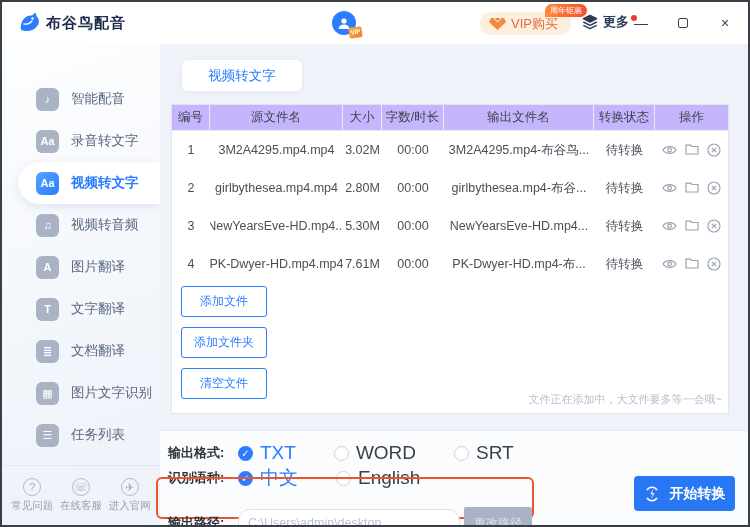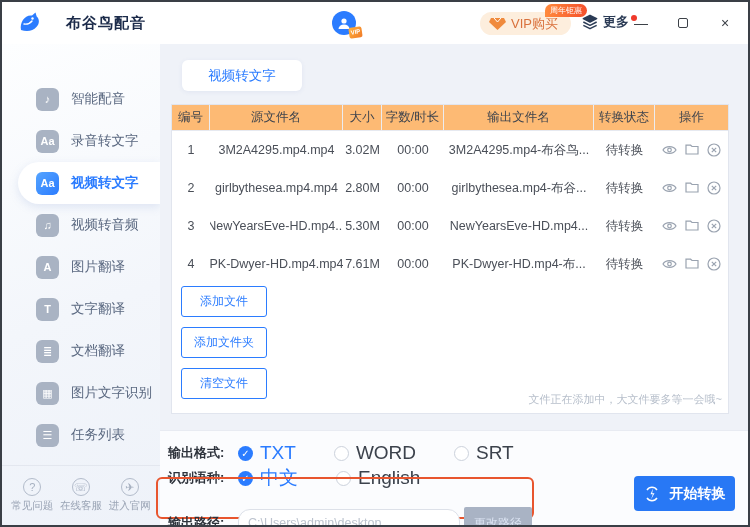--- a/index.html
+++ b/index.html
@@ -2,21 +2,21 @@
 <html><head>
 <meta charset="utf-8">
 <style>
   * { margin:0; padding:0; box-sizing:border-box; }
   body { font-family:"Liberation Sans","DejaVu Sans",sans-serif; background:#888; }
   .window { position:relative; width:750px; height:527px; background:#fff; border:2px solid #3a3f46; overflow:hidden; }
 
   
   .titlebar { position:absolute; left:0; top:0; right:0; height:42px; background:#fff; display:flex; align-items:center; padding:0 14px; z-index:5; }
   .logo { width:26px; height:26px; }
-  .app-title { font-size:15px; font-weight:bold; color:#1c2b4a; margin-left:24px; letter-spacing:1px; }
+  .app-title { font-size:15px; font-weight:bold; color:#1c2b4a; margin-left:4px; letter-spacing:1px; }
   .avatar-wrap { position:absolute; left:330px; top:9px; width:24px; height:24px; cursor:pointer; }
   .avatar { width:24px; height:24px; border-radius:50%; background:#2b7cff; display:flex; align-items:center; justify-content:center; }
   .avatar-badge { position:absolute; right:-6px; bottom:-3px; width:13px; height:11px; background:linear-gradient(135deg,#ffb23c,#f07a28); border-radius:2px; transform:rotate(-8deg); color:#fff; font-size:6px; text-align:center; line-height:11px; font-weight:bold; }
   .vip-btn { position:absolute; left:478px; top:10px; height:23px; background:#fdeedd; border-radius:13px; display:flex; align-items:center; padding:0 13px 0 9px; cursor:pointer; }
   .vip-btn .vip-label { color:#d9713c; font-size:13px; margin-left:5px; }
   .vip-badge { position:absolute; right:-16px; top:-8px; background:linear-gradient(90deg,#ff8a3c,#f5502c); color:#fff; font-size:8px; padding:1px 5px; border-radius:7px 7px 7px 0; white-space:nowrap; }
   .more-wrap { position:absolute; left:580px; top:11px; display:flex; align-items:center; cursor:pointer; }
   .more-label { font-size:13px; color:#2b3b55; margin-left:5px; font-weight:bold; }
   .red-dot { width:6px; height:6px; border-radius:50%; background:#f0392b; margin-left:2px; margin-top:-8px; }
   .win-controls { position:absolute; right:14px; top:0; height:42px; display:flex; align-items:center; gap:24px; }
@@ -36,21 +36,21 @@
   .foot-link { display:flex; flex-direction:column; align-items:center; gap:3px; cursor:pointer; color:#9aa4b5; }
   .foot-icon { width:18px; height:18px; border:1.3px solid #b3bccb; border-radius:50%; font-size:11px; display:flex; align-items:center; justify-content:center; color:#a6b0c0; }
   .foot-label { font-size:10.5px; color:#9aa4b5; white-space:nowrap; }
 
   
   .main { position:absolute; left:158px; top:42px; right:0; bottom:0; background:#eff2f8; }
   .tab { position:absolute; left:22px; top:16px; width:120px; height:31px; background:#fff; border-radius:6px; box-shadow:0 1px 5px rgba(60,90,160,.08); display:flex; align-items:center; justify-content:center; font-size:13.5px; color:#2b7cff; cursor:pointer; }
 
   .table-card { position:absolute; left:11px; top:60px; width:558px; height:310px; background:#fff; border:1px solid #e1e5ee; }
   .tgrid { display:grid; grid-template-columns:38px 133px 39px 62px 150px 61px 73px; }
-  .th { height:26px; display:flex; align-items:center; justify-content:center; font-size:12.5px; color:#3f444d; border-right:1px solid #ececf0; border-bottom:1px solid #e6e9f0; background:#fdba74; }
+  .th { height:26px; display:flex; align-items:center; justify-content:center; font-size:12.5px; color:#3f444d; border-right:1px solid #ececf0; border-bottom:1px solid #e6e9f0; background:#c4b5fd; }
   .th:last-child { border-right:none; }
   .td { height:38px; display:flex; align-items:center; justify-content:center; font-size:12.5px; color:#4a4f58; overflow:hidden; white-space:nowrap; }
   .ops { gap:8px; }
   .op-icon { cursor:pointer; display:flex; }
   .file-btns { position:absolute; left:9px; bottom:14px; display:flex; gap:10px;flex-direction:column; }
   .obtn { background:#fff; border:1px solid #2b7cff; color:#2b7cff; font-size:12px; padding:6px 12px; border-radius:3px; cursor:pointer; font-family:inherit; }
   .add-hint { position:absolute; right:6px; bottom:6px; font-size:11px; color:#b7bfcb; }
 
   
   .settings { position:absolute; left:0; right:0; top:386px; bottom:0; background:#fbfcfe; border-top:1px solid #e8ebf2; padding:10px 0 0 8px; }

